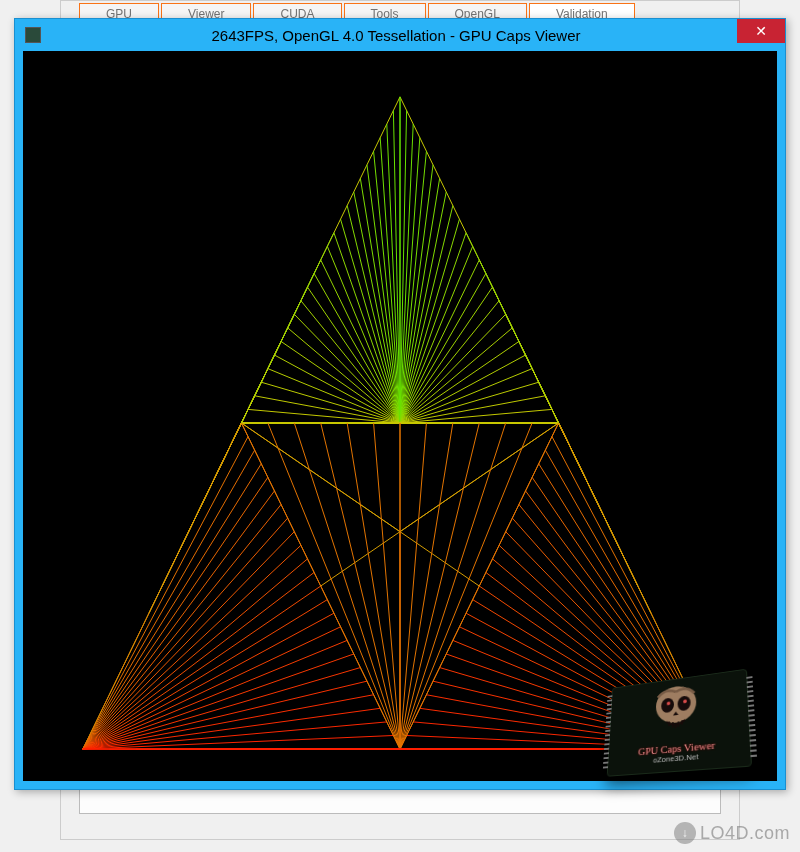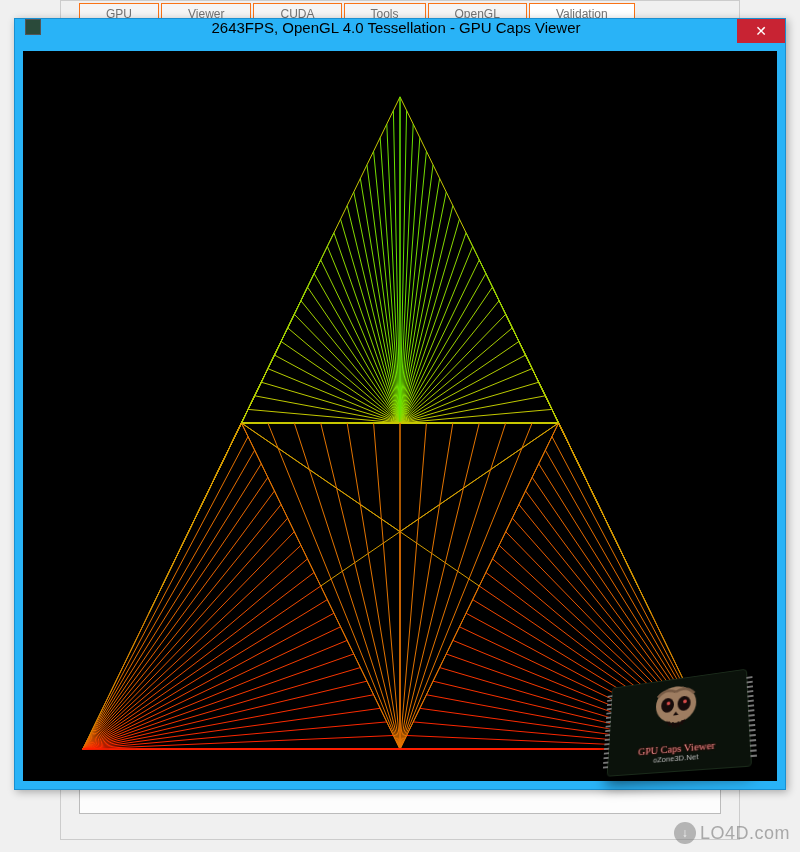--- a/index.html
+++ b/index.html
@@ -59,20 +59,21 @@
       left: 14px;
       width: 772px;
       height: 772px;
       background: #29b3f7;
       border: 1px solid #1a8fd0;
       box-shadow: 2px 2px 8px rgba(0,0,0,0.3);
     }
     .titlebar {
       height: 32px;
       display: flex;
+      align-items: center;
       background: #29b3f7;
       position: relative;
     }
     .title-icon {
       width: 16px;
       height: 16px;
       margin: 0 6px 0 10px;
       background: #2a4a3a;
       border: 1px solid #555;
     }

